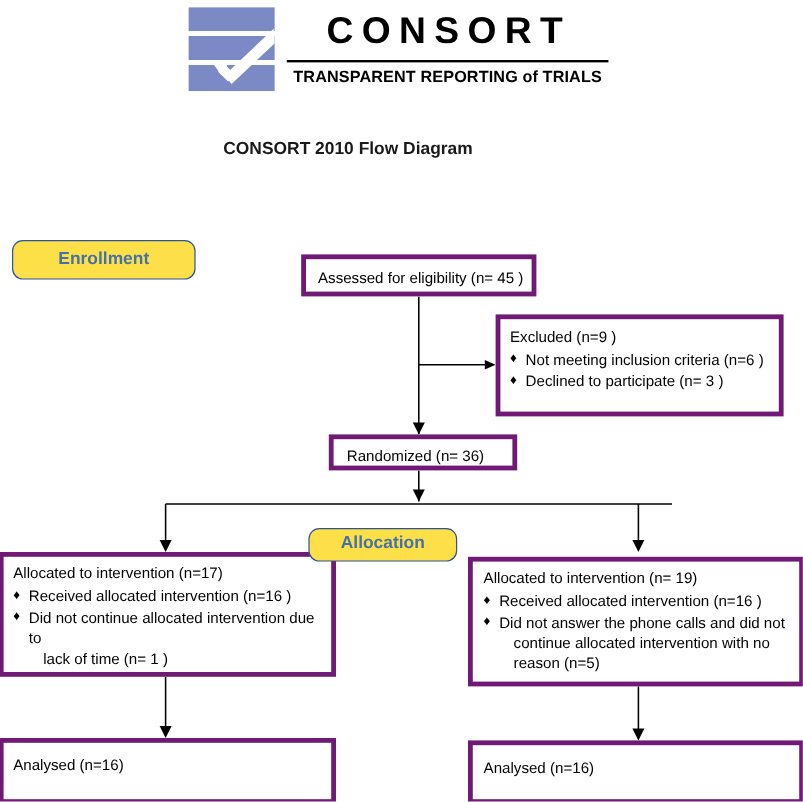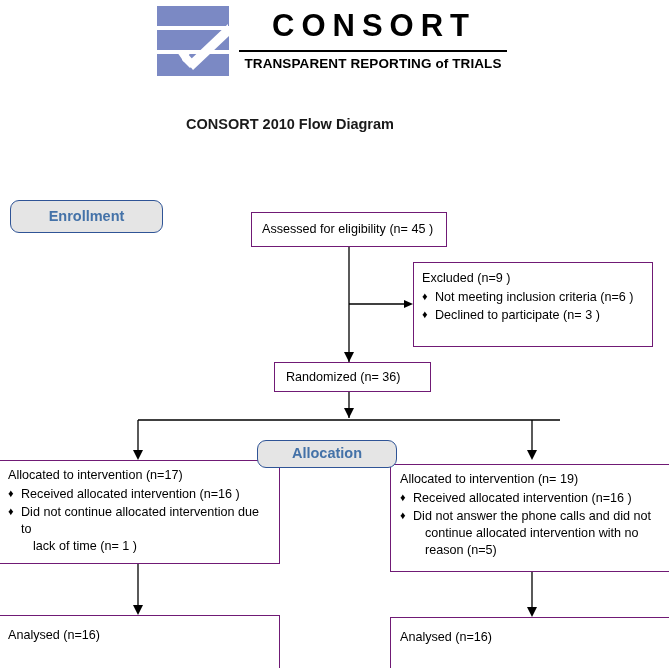--- a/index.html
+++ b/index.html
@@ -89,45 +89,45 @@
     width: 580px;
     text-align: center;
     font-weight: bold;
     font-size: 14.5px;
     color: #1a1a1a;
   }
 
   
   .stage-badge {
     position: absolute;
-    background: #e5e5e5;
+    background: #fde047;
     border: 1.5px solid #2f5496;
     border-radius: 9px;
     color: #4472a8;
     font-weight: bold;
     font-size: 14.5px;
     text-align: center;
     box-sizing: border-box;
     z-index: 5;
   }
   #badge-enrollment {
     left: 10px;  top: 200px;
     width: 153px; height: 33px;
     line-height: 30px;
   }
   #badge-allocation {
     left: 257px; top: 440px;
-    width: 140px; height: 28px;
+    width: 124px; height: 28px;
     line-height: 25px;
   }
 
   
   .flow-box {
     position: absolute;
-    border: 1px solid #701a75;
+    border: 4px solid #701a75;
     background: #ffffff;
     box-sizing: border-box;
     font-size: 12.6px;
     line-height: 17px;
     color: #000;
     z-index: 2;
   }
   .flow-box .box-title {
     display: block;
     white-space: nowrap;

